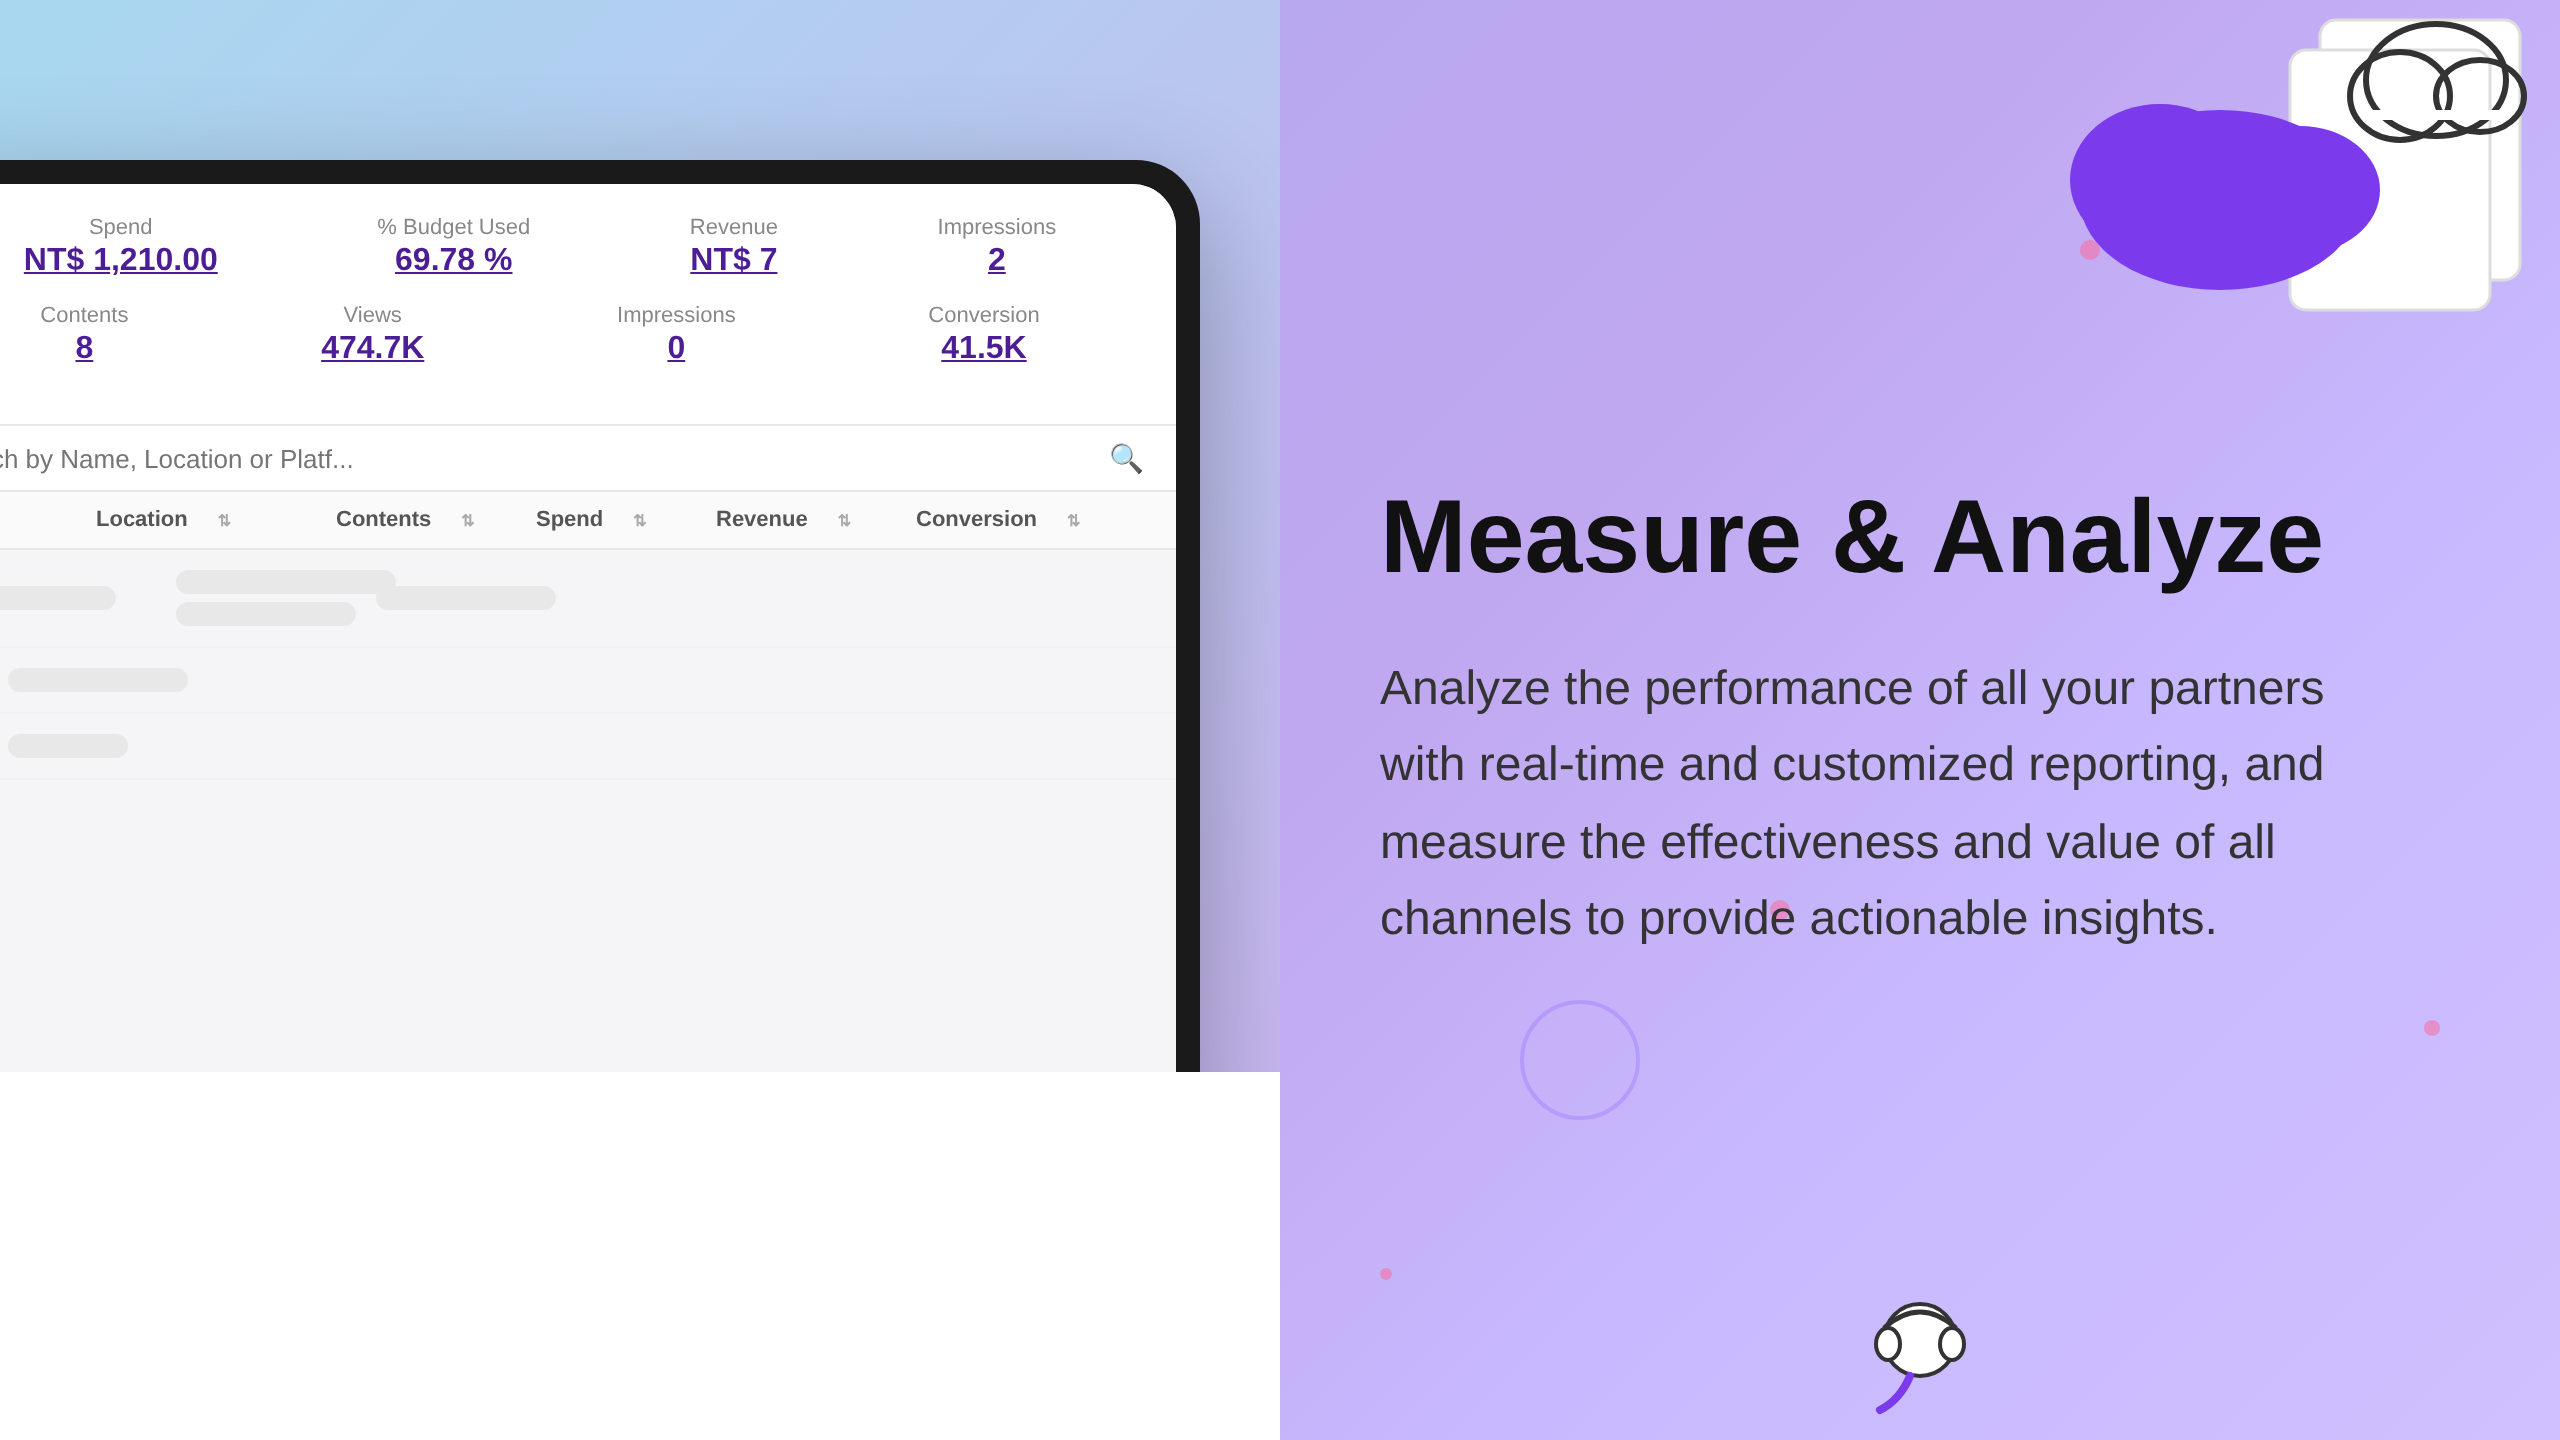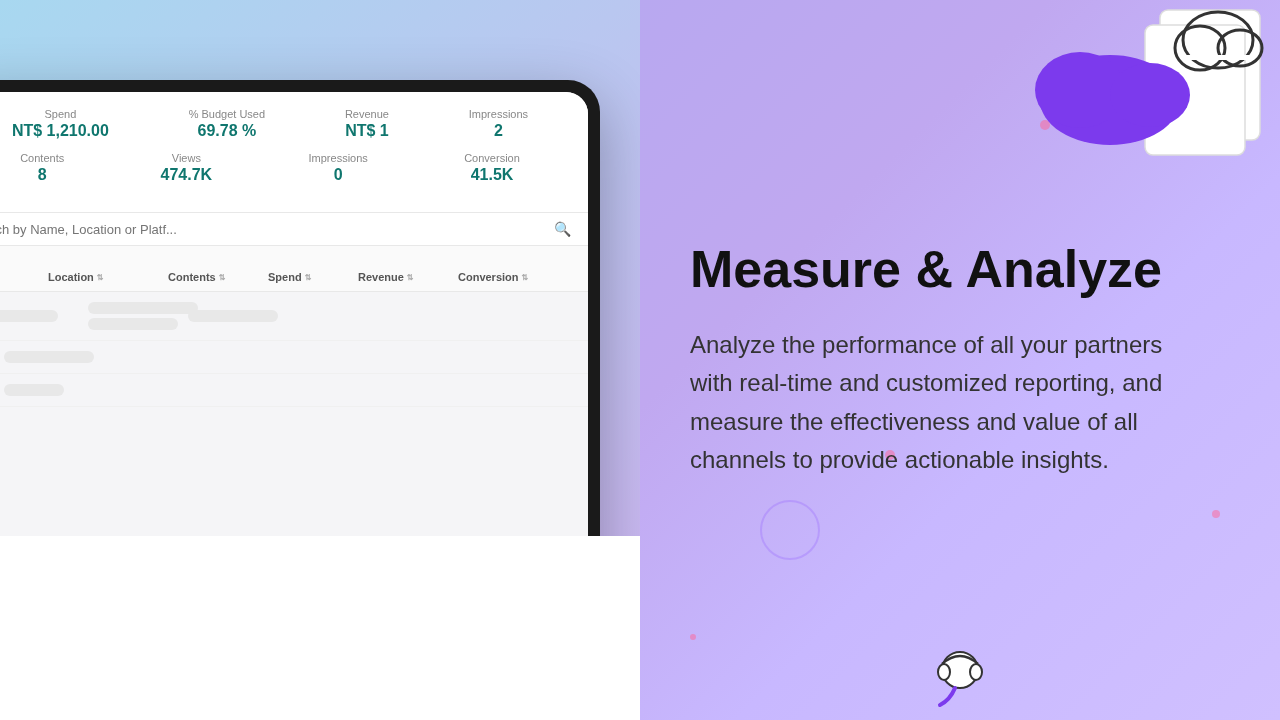--- a/index.html
+++ b/index.html
@@ -73,21 +73,22 @@
 
     .stat-label {
       font-size: 11px;
       color: #888;
       margin-bottom: 2px;
     }
 
     .stat-value {
       font-size: 16px;
       font-weight: 600;
-      color: #0f766e;
+      color: #4c1d95;
+      text-decoration: underline;
     }
 
     
     .search-bar {
       background: #fff;
       padding: 8px 16px;
       display: flex;
       align-items: center;
       border-bottom: 1px solid #e8e8e8;
     }
@@ -118,22 +119,21 @@
       background: #fafafa;
       border-bottom: 1px solid #e8e8e8;
     }
 
     .th {
       font-size: 11px;
       color: #555;
       font-weight: 600;
       display: flex;
       align-items: center;
-      gap: 3px;
-      margin-top: 17px;
+      gap: 15px;
     }
 
     .th .sort-icon {
       font-size: 8px;
       color: #aaa;
     }
 
     .col-name { width: 80px; }
     .col-location { width: 120px; }
     .col-contents { width: 100px; }
@@ -277,21 +277,21 @@
           <div class="stat-item">
             <div class="stat-label">Spend</div>
             <div class="stat-value">NT$ 1,210.00</div>
           </div>
           <div class="stat-item">
             <div class="stat-label">% Budget Used</div>
             <div class="stat-value">69.78 %</div>
           </div>
           <div class="stat-item">
             <div class="stat-label">Revenue</div>
-            <div class="stat-value">NT$ 1</div>
+            <div class="stat-value">NT$ 7</div>
           </div>
           <div class="stat-item">
             <div class="stat-label">Impressions</div>
             <div class="stat-value">2</div>
           </div>
         </div>
         <div class="stats-row">
           <div class="stat-item">
             <div class="stat-label">Contents</div>
             <div class="stat-value">8</div>

